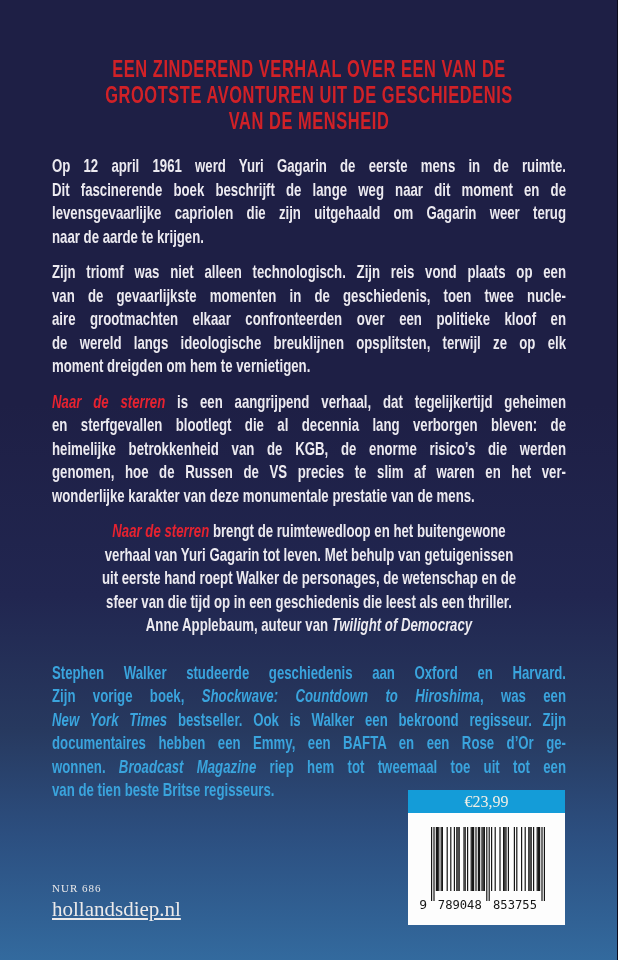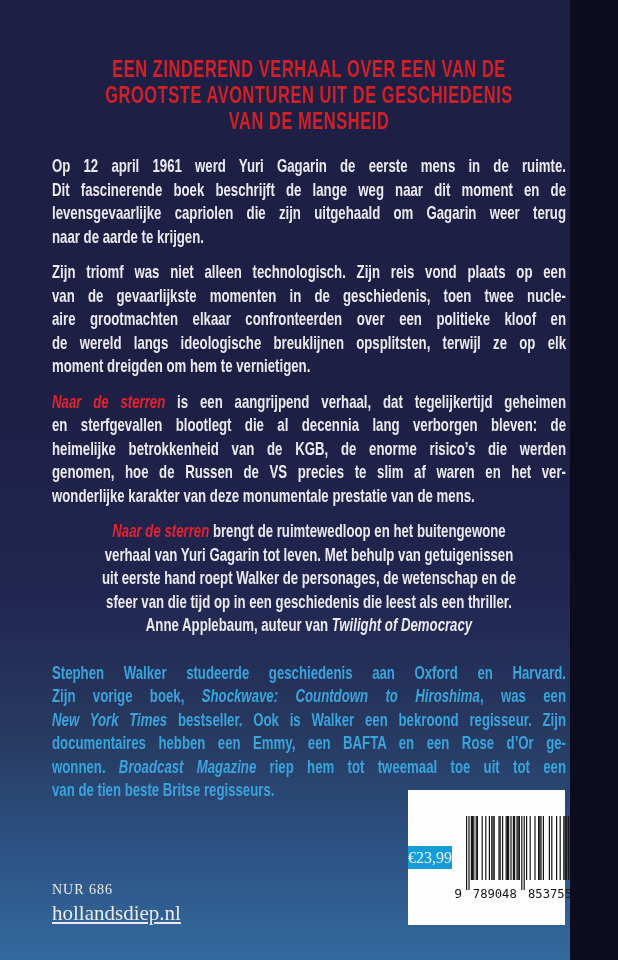--- a/index.html
+++ b/index.html
@@ -1,18 +1,18 @@
 <!DOCTYPE html>
 <html><head>
 <meta charset="utf-8">
 <style>
   html,body{margin:0;padding:0;background:#0c0c1e;}
   #cover{
     position:relative;
-    width:570px;height:960px;
+    width:617px;height:960px;
     overflow:hidden;
     background:linear-gradient(180deg,
       #1e1f45 0%, #1e1f45 42%,
       #212650 62%, #27395f 76%,
       #2c4f80 87%, #336a9e 100%);
     font-family:"Liberation Sans", sans-serif;
   }
   
   #text-column{
     position:absolute;left:52px;top:0;
@@ -33,37 +33,37 @@
   .lline{text-align:left;}
   .cline{text-align:center;}
   .ri{color:#e62230;font-style:italic;}
   .it{font-style:italic;}
 
   
   #barcode-box{
     position:absolute;left:408px;top:790px;
     width:157px;height:135px;
     background:#fdfdfd;
-    display:flex;flex-direction:row;align-items:center;
+    display:flex;flex-direction:column;align-items:center;
   }
   #price-band{
     width:100%;height:23px;background:#149cd8;
     display:flex;align-items:center;justify-content:center;
     font-family:"Liberation Serif", serif;
     font-size:16px;color:#f3f0e6;
   }
   #barcode-svg-wrap{flex:1;display:flex;align-items:center;justify-content:center;}
 
   
   #imprint{
     position:absolute;left:52px;top:882px;
     color:#eceaea;
     font-family:"Liberation Serif", serif;
   }
-  #nur-code{font-size:14px;letter-spacing:1px;}
+  #nur-code{font-size:11px;letter-spacing:1px;}
   #publisher-site{font-size:21px;margin-top:3px;text-decoration:underline;}
 </style>
 </head>
 <body>
 
 <div id="cover">
 
   <div id="text-column">
       <div class="sec heading">
         <div class="cline"><span>EEN ZINDEREND VERHAAL OVER EEN VAN DE</span></div>

